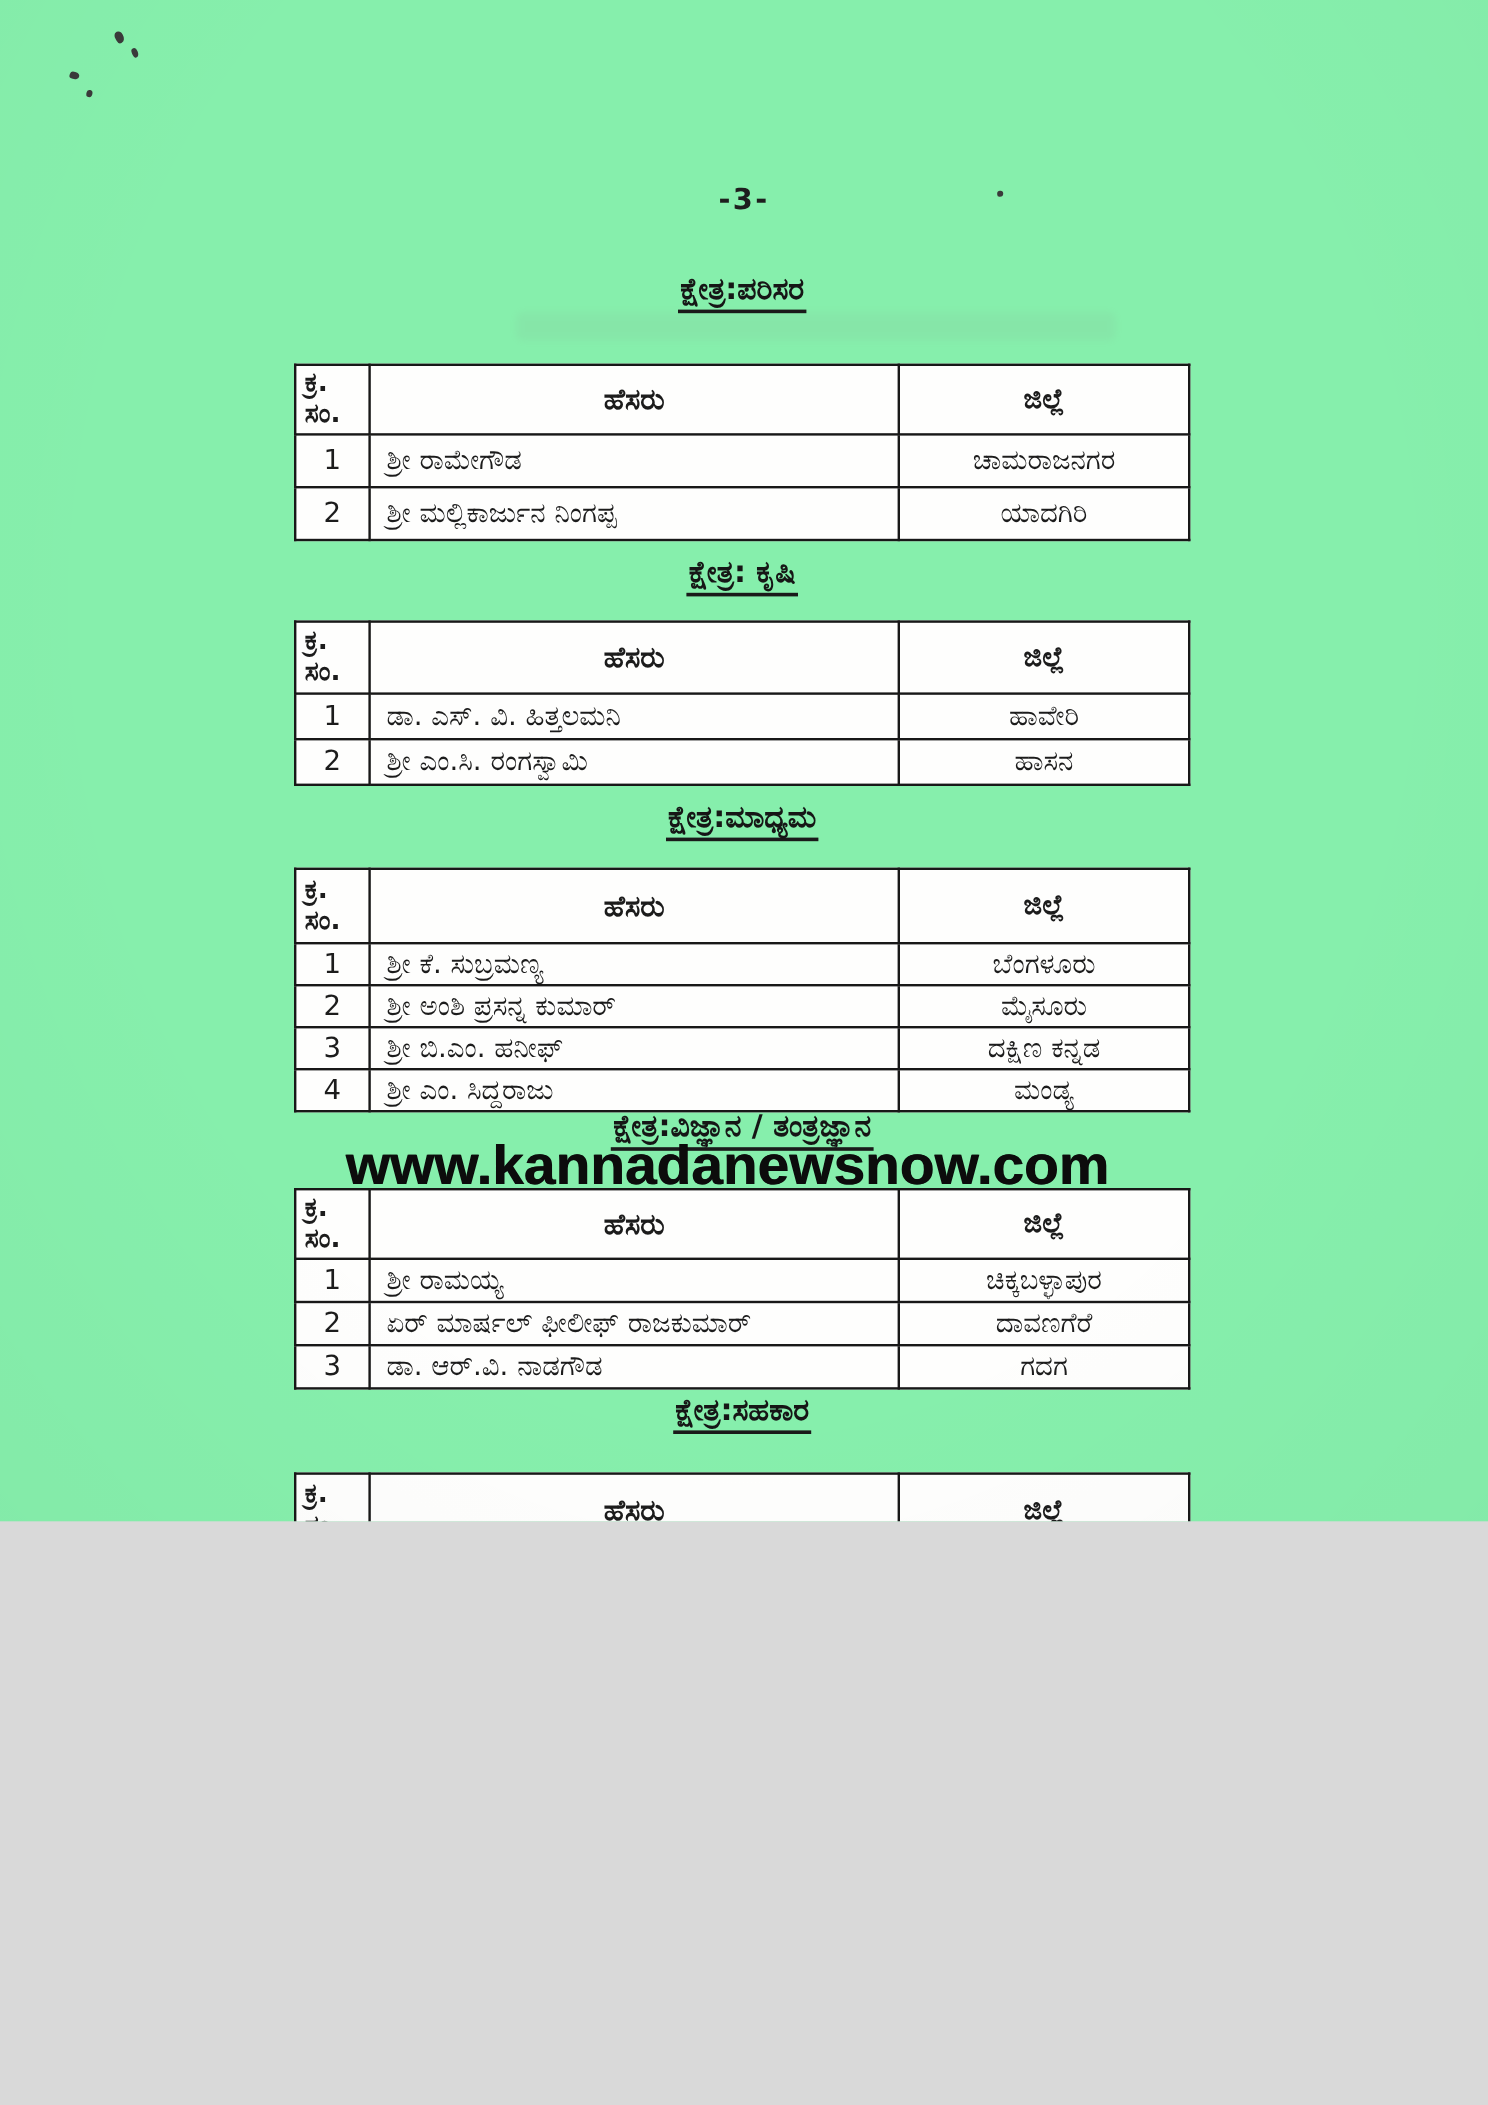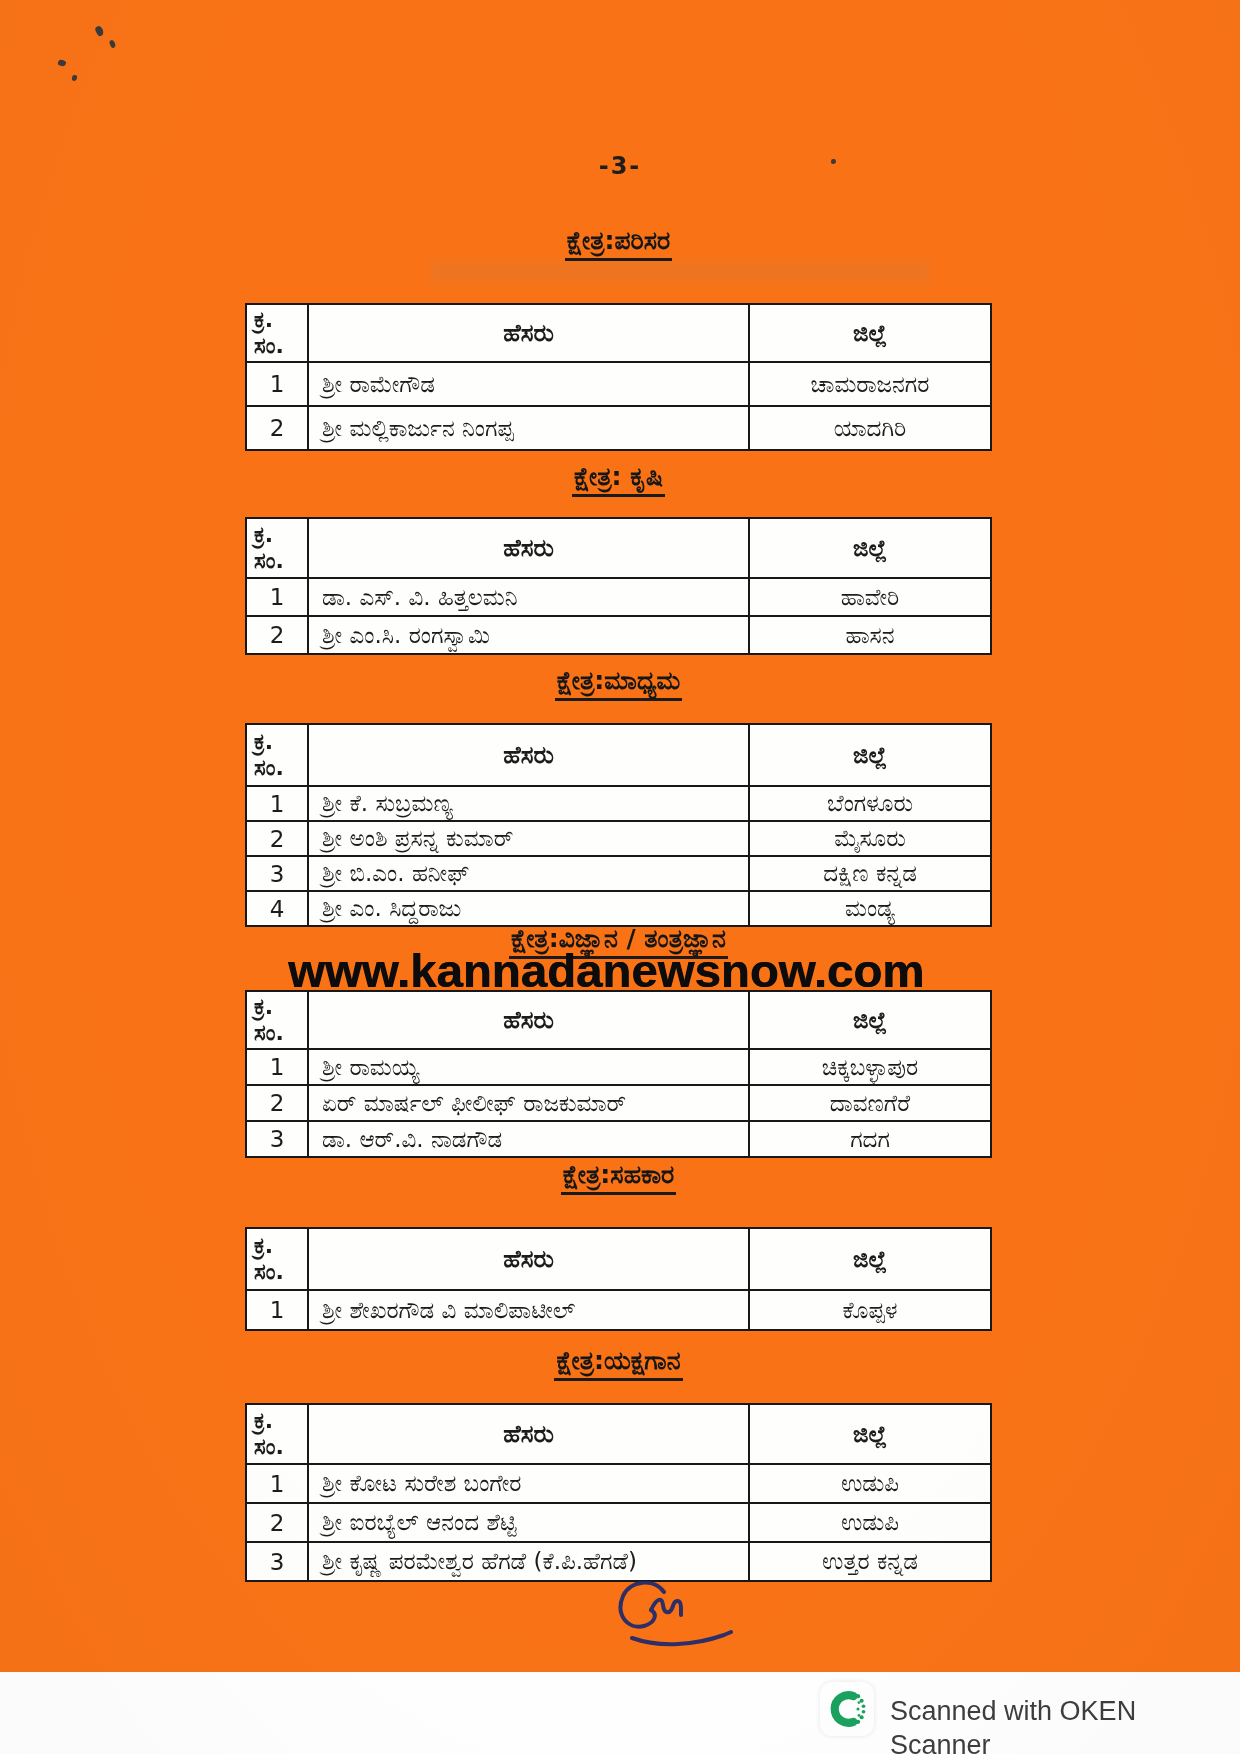--- a/index.html
+++ b/index.html
@@ -1,21 +1,21 @@
 <!DOCTYPE html>
 <html><head>
 <meta charset="utf-8">
 <style>
   * { margin:0; padding:0; box-sizing:border-box; }
   html,body { background:#d9d9d9; }
   body { font-family:"DejaVu Sans","Liberation Sans",sans-serif; }
 
   .page {
-    position:relative; width:1240px; height:1754px; margin:0 auto;
-    background:#f97316; overflow:hidden; color:#1b1b1b;
+    position:relative; width:1240px; height:1268px; margin:0 auto;
+    background:#86efac; overflow:hidden; color:#1b1b1b;
   }
   .page::after { 
     content:""; position:absolute; inset:0; pointer-events:none;
     background:radial-gradient(ellipse at 50% 40%, rgba(0,0,0,0) 60%, rgba(0,0,0,0.02) 100%);
   }
 
   .page-number {
     position:absolute; top:152px; left:0; width:1240px; text-align:center;
     font-size:24px; font-weight:bold; letter-spacing:2px; color:#1e1e1e;
   }

